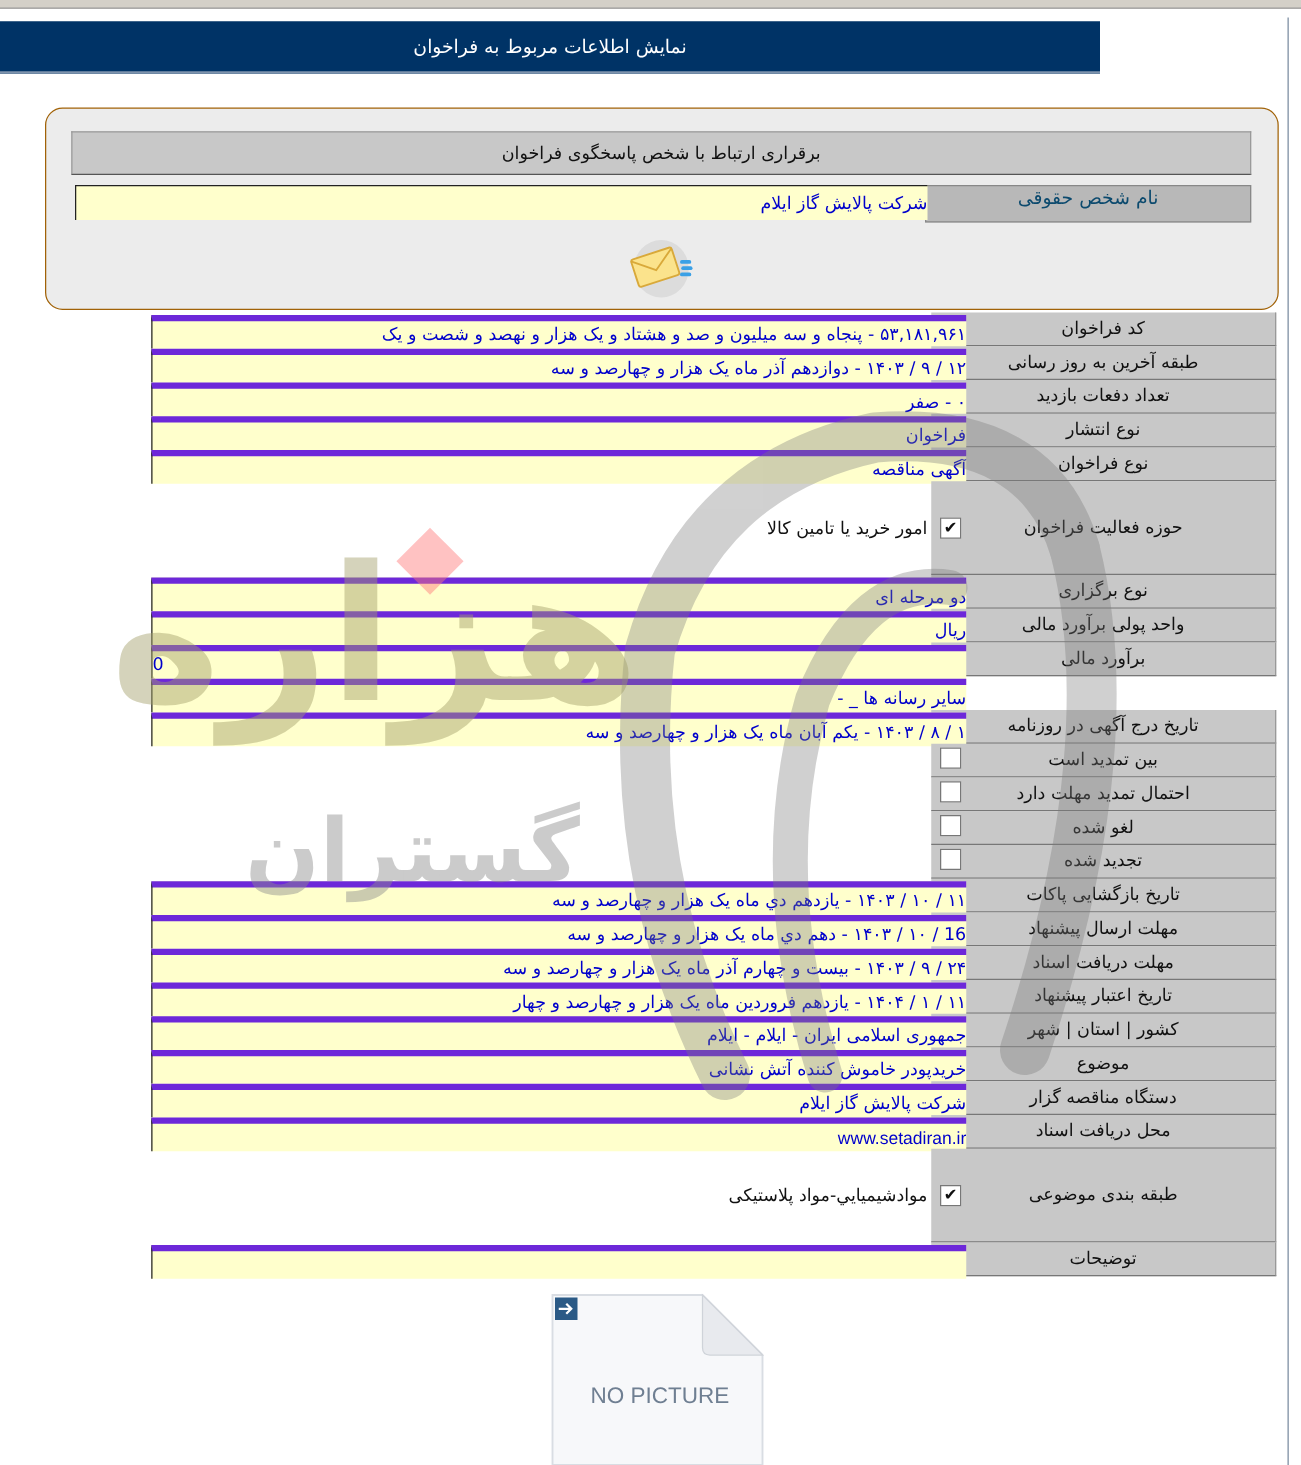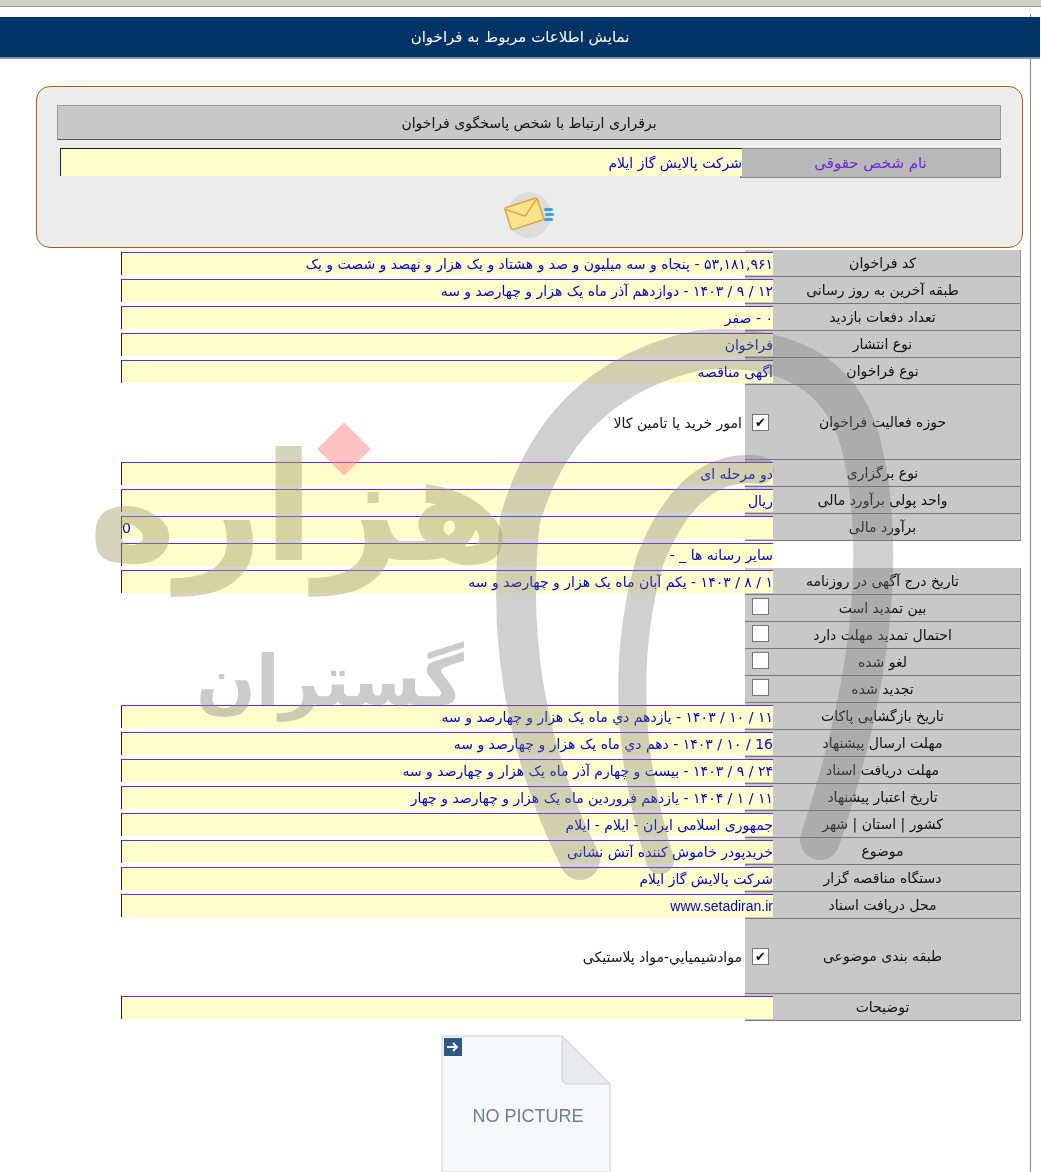--- a/index.html
+++ b/index.html
@@ -3,37 +3,37 @@
   <meta charset="utf-8">
   <style>
     html, body { margin:0; padding:0; }
     body {
       width:1041px; height:1172px; background:#ffffff; position:relative; overflow:hidden;
       font-family:"DejaVu Sans", sans-serif; direction:rtl;
     }
     .topline { position:absolute; left:0; top:0; width:1041px; height:6px; background:#d4d0c8; border-bottom:1px solid #9a9a9a; }
     .rightline { position:absolute; right:10px; top:14px; width:1px; height:1158px; background:#7a8ba0; }
     .header {
-      position:absolute; left:0; top:17px; width:1040px; height:40px; background:#003366;
+      position:absolute; left:0; top:17px; width:880px; height:40px; background:#003366;
       color:#fff; font-size:15px; display:flex; align-items:center; justify-content:center;
       border-bottom:2px solid #7f94ad;
     }
     .contact {
       position:absolute; left:36px; top:86px; width:985px; height:160px; background:#ececec;
       border:1px solid #a16207; border-radius:14px;
     }
     .contact-title {
       position:absolute; left:20px; top:18px; width:942px; height:33px; background:#c8c8c8;
       border:1px solid #9a9a9a; border-bottom:1px solid #555;
       display:flex; align-items:center; justify-content:center; font-size:14px; color:#111;
     }
     .contact-label {
       position:absolute; right:21px; top:61px; width:259px; height:28px; background:#b8b8b8;
-      border:1px solid #888; display:flex; align-items:center; justify-content:center;
-      font-size:15px; color:#6d28d9;
+      border:1px solid #888; display:flex; justify-content:center;
+      font-size:15px; color:#0c4a6e;
     }
     .contact-value {
       position:absolute; left:23px; top:61px; width:681px; height:27px; background:#ffffcc;
       border-top:1px solid #222; border-left:1px solid #222;
       display:flex; align-items:center; justify-content:flex-start; padding-right:0;
       font-size:14px; color:#0000cc;
     }
     .mail-btn {
       position:absolute; left:462px; top:102px; width:60px; height:50px; cursor:pointer;
     }
@@ -41,21 +41,21 @@
     .table { position:absolute; left:121px; top:250px; width:900px; }
     .row { position:relative; height:27px; }
     .row.tall2 { height:75px; }
     .label {
       position:absolute; right:0; top:0; width:276px; height:100%; background:#c8c8c8;
       border-bottom:1px solid #777; border-right:1px solid #999; box-sizing:border-box;
       display:flex; align-items:center; justify-content:center; font-size:14px; color:#111;
     }
     .value {
       position:absolute; left:0; top:2px; width:651px; height:22px; background:#ffffcc;
-      border-top:1px solid #6d28d9; border-left:1px solid #222;
+      border-top:5px solid #6d28d9; border-left:1px solid #222;
       display:flex; align-items:center; justify-content:flex-start;
       font-size:14px; color:#0000cc; white-space:nowrap; overflow:hidden;
     }
     .value.ltr { direction:ltr; justify-content:flex-start; }
     .value.en { direction:ltr; justify-content:flex-end; font-family:"Liberation Sans", sans-serif; }
     .cbwrap {
       position:absolute; right:252px; top:0; height:100%; display:flex; align-items:center; gap:10px;
       font-size:14px; color:#111;
     }
     .cb {

